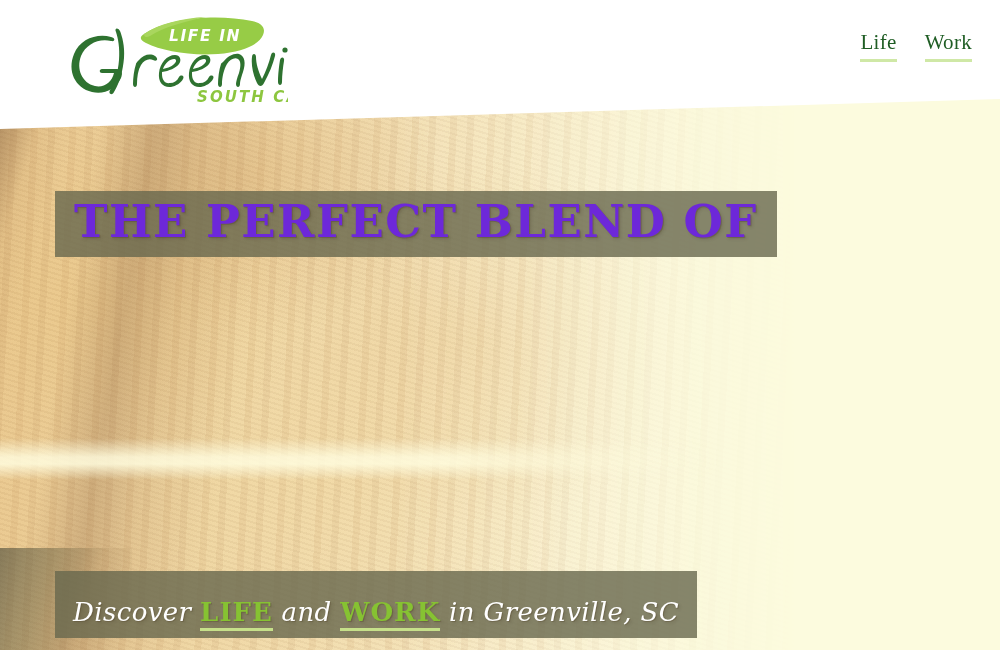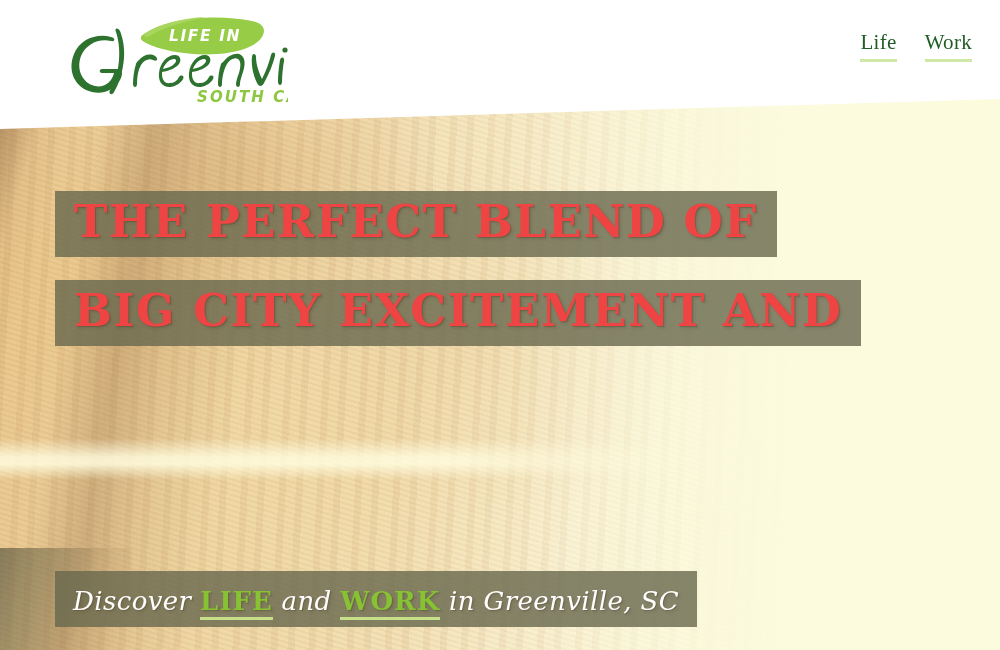--- a/index.html
+++ b/index.html
@@ -129,31 +129,31 @@
     padding:5px 19px 9px 19px;
     margin-bottom:23px;
   }
   .hl-line span {
     display:block;
     font-family:"DejaVu Serif", serif;
     font-weight:bold;
     font-size:45px;
     line-height:52px;
     letter-spacing:1.5px;
-    color:#ef4444;
+    color:#6d28d9;
     white-space:nowrap;
     text-shadow:1px 1px 0 rgba(90,74,50,0.38), 2px 2px 3px rgba(70,58,40,0.22);
   }
 
   
   .subtitle {
     position:absolute; left:55px; top:571px;
     display:table;
     background:rgba(104,104,78,0.80);
-    padding:13px 18px 9px 18px;
+    padding:24px 18px 9px 18px;
   }
   .subtitle-inner {
     font-family:"DejaVu Serif", serif;
     font-style:italic;
     font-size:26px;
     line-height:34px;
     letter-spacing:0.4px;
     color:#FFFFFF;
     white-space:nowrap;
     text-shadow:1px 1px 0 rgba(90,74,50,0.35), 2px 2px 3px rgba(70,58,40,0.20);
@@ -214,23 +214,20 @@
     <a class="nav-link" href="#">Life</a>
     <a class="nav-link" href="#">Work</a>
   </nav>
 
   <div class="hero-content">
 
     <h1 class="headline">
       <span class="hl-line">
         <span>THE PERFECT BLEND OF</span>
       </span>
-      <span class="hl-line">
-        <span>BIG CITY EXCITEMENT AND</span>
-      </span>
     </h1>
 
     <div class="subtitle">
       <div class="subtitle-inner"><span>Discover </span><span class="kw">LIFE</span><span> and </span><span class="kw">WORK</span><span> in Greenville, SC</span></div>
     </div>
 
   </div>
 </div>
 
 </body></html>

